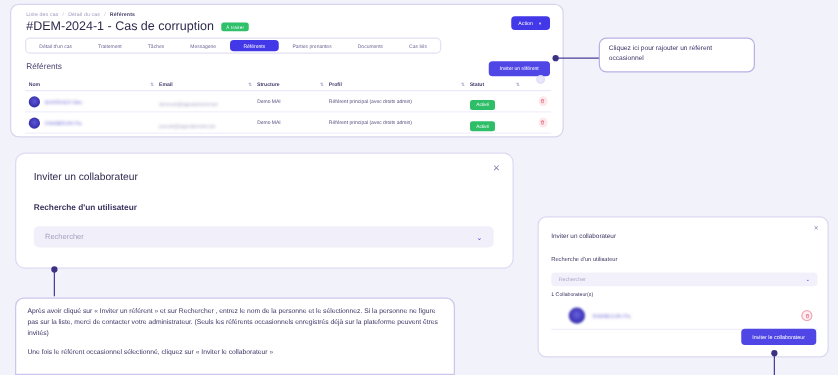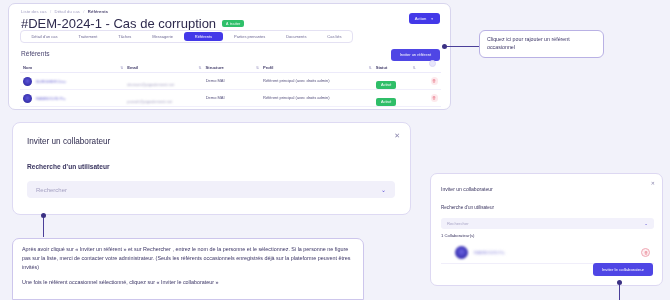--- a/index.html
+++ b/index.html
@@ -23,21 +23,21 @@
     position: absolute; left: 12px; top: 5px;
     font-size: 4.2px; color: #9f9cc0; letter-spacing: .1px;
   }
   .breadcrumb .sep { color: #c3c0da; margin: 0 2px; }
   .breadcrumb .cur { color: #4b4570; font-weight: bold; }
 
   .title-row {
     position: absolute; left: 12px; top: 12px;
     display: flex; align-items: center; gap: 6px;
   }
-  .case-title { font-size: 13px; color: #2e2a4d; white-space: nowrap; }
+  .case-title { font-size: 10px; color: #2e2a4d; white-space: nowrap; }
   .badge-green {
     background: #2fc06a; color: #ffffff;
     font-size: 3.6px; padding: 1.6px 4px; border-radius: 2px;
     letter-spacing: .2px;
   }
   .action-btn {
     position: absolute; right: 10px; top: 9px;
     background: #4338e8; color: #fff;
     font-size: 4.2px; border: none; border-radius: 3px;
     padding: 3px 7px 3px 6px; display: flex; align-items: center; gap: 5px;

